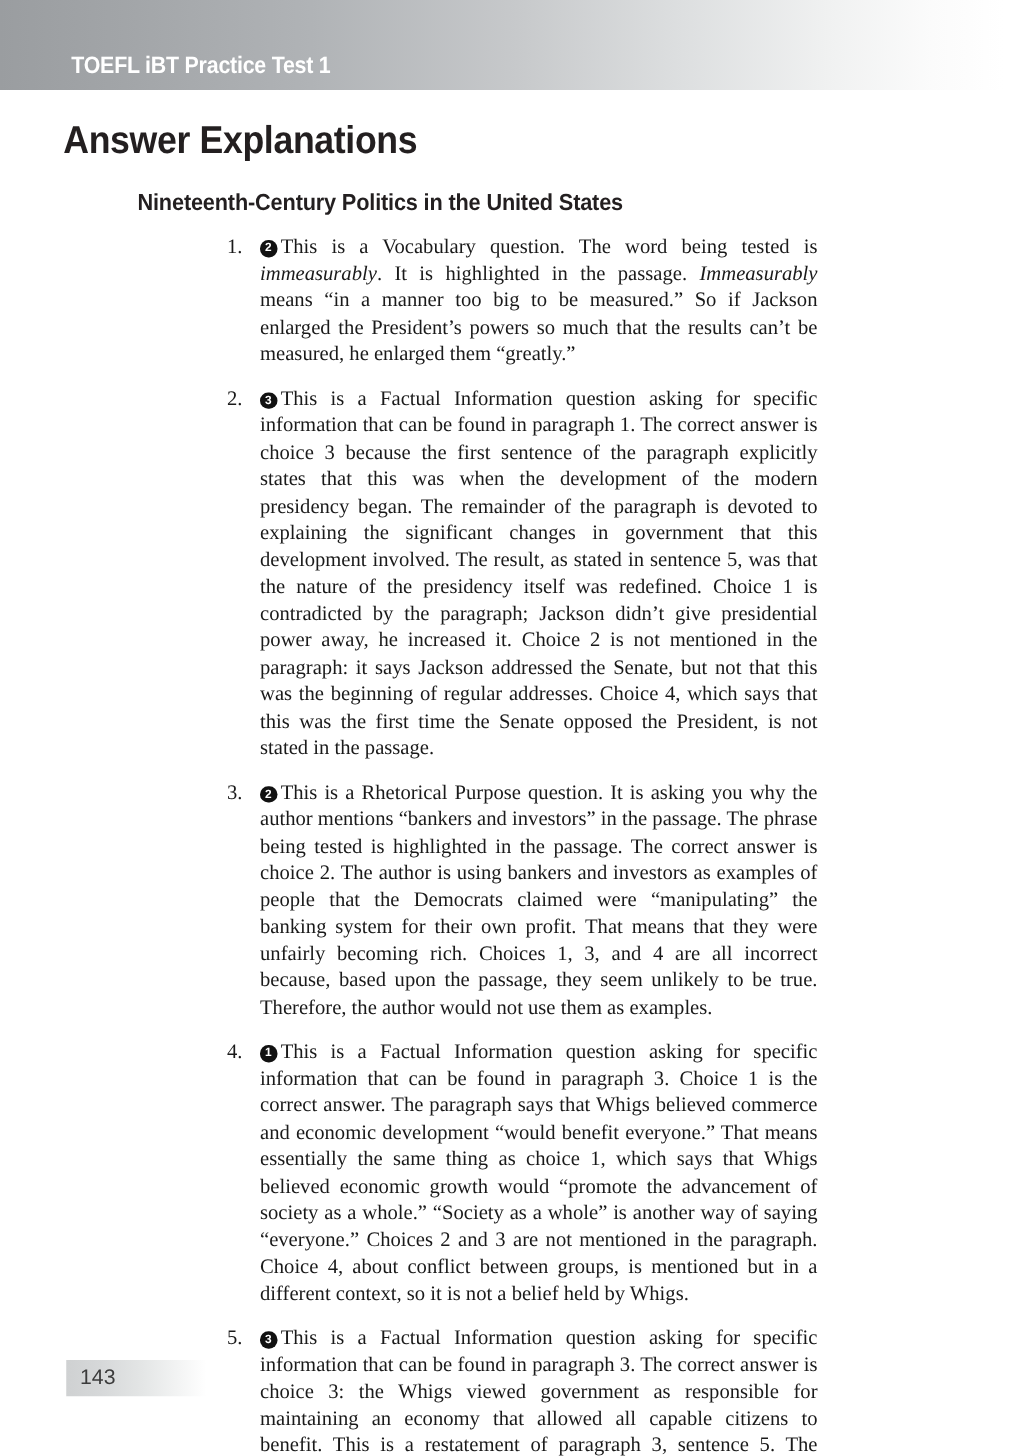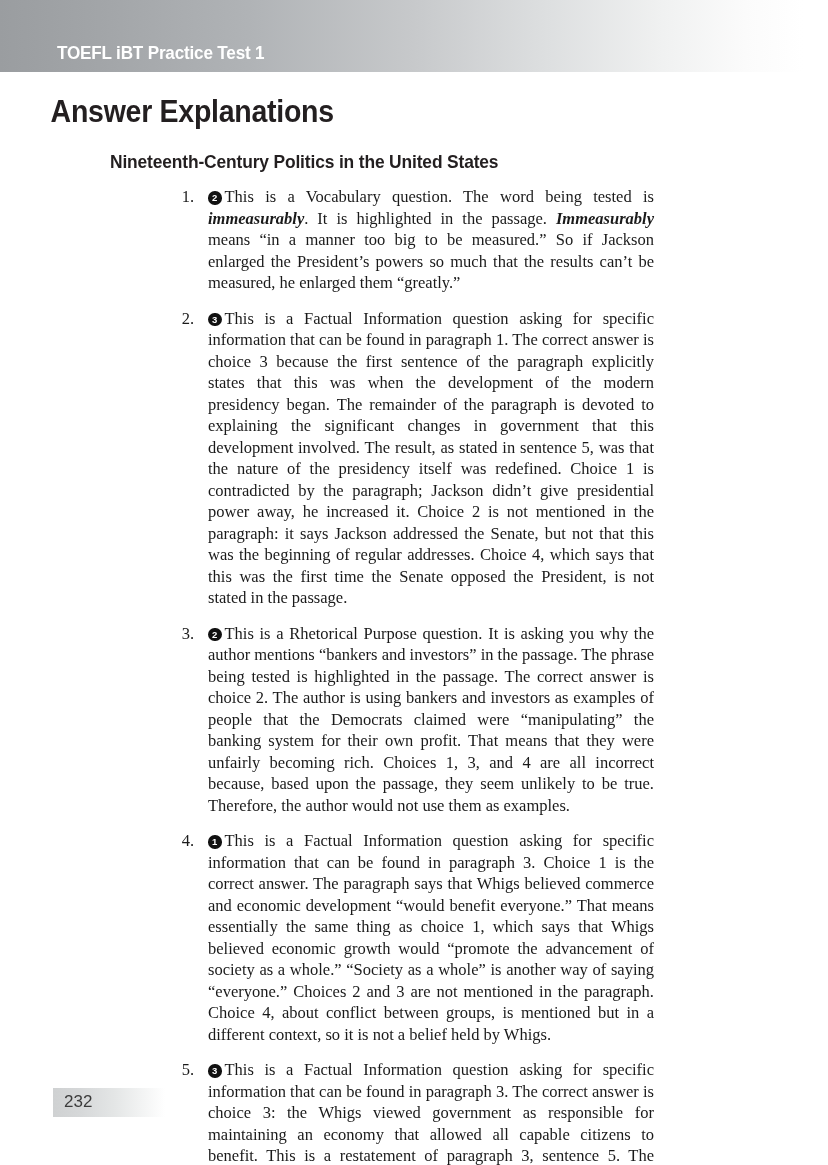--- a/index.html
+++ b/index.html
@@ -120,21 +120,21 @@
     border-radius: 50%;
     background: #111111;
     color: #ffffff;
     font-family: "Liberation Sans", sans-serif;
     font-size: 9.5px;
     font-weight: bold;
     text-align: center;
     vertical-align: 1px;
     margin-right: 3px;
   }
-  .it { font-style: italic; font-weight: bold; }
+  .it { font-style: italic; }
 
   
   .page-footer {
     position: absolute;
     left: 53px;
     top: 1088px;
     width: 112px;
     height: 29px;
     background: linear-gradient(to right,
         #cfd1d2 0%,
@@ -184,14 +184,14 @@
       </li>
       <li class="explanation-item">
         <span class="item-number">5.</span>
         <div class="item-text"><span class="answer-badge">3</span><span>This is a Factual Information question asking for specific information that can be found in paragraph 3. The correct answer is choice 3: the Whigs viewed government as responsible for maintaining an economy that allowed all capable citizens to benefit. This is a restatement of paragraph 3, sentence 5. The paragraph states that Whigs did not envision continuing conflict between farmers and business people, so choice 1 is wrong. Whigs favored changes</span></div>
       </li>
     </ol>
 
 </div>
 
 <div class="page-footer">
-  <span class="page-number">232</span>
+  <span class="page-number">143</span>
 </div>
 
 </body></html>

